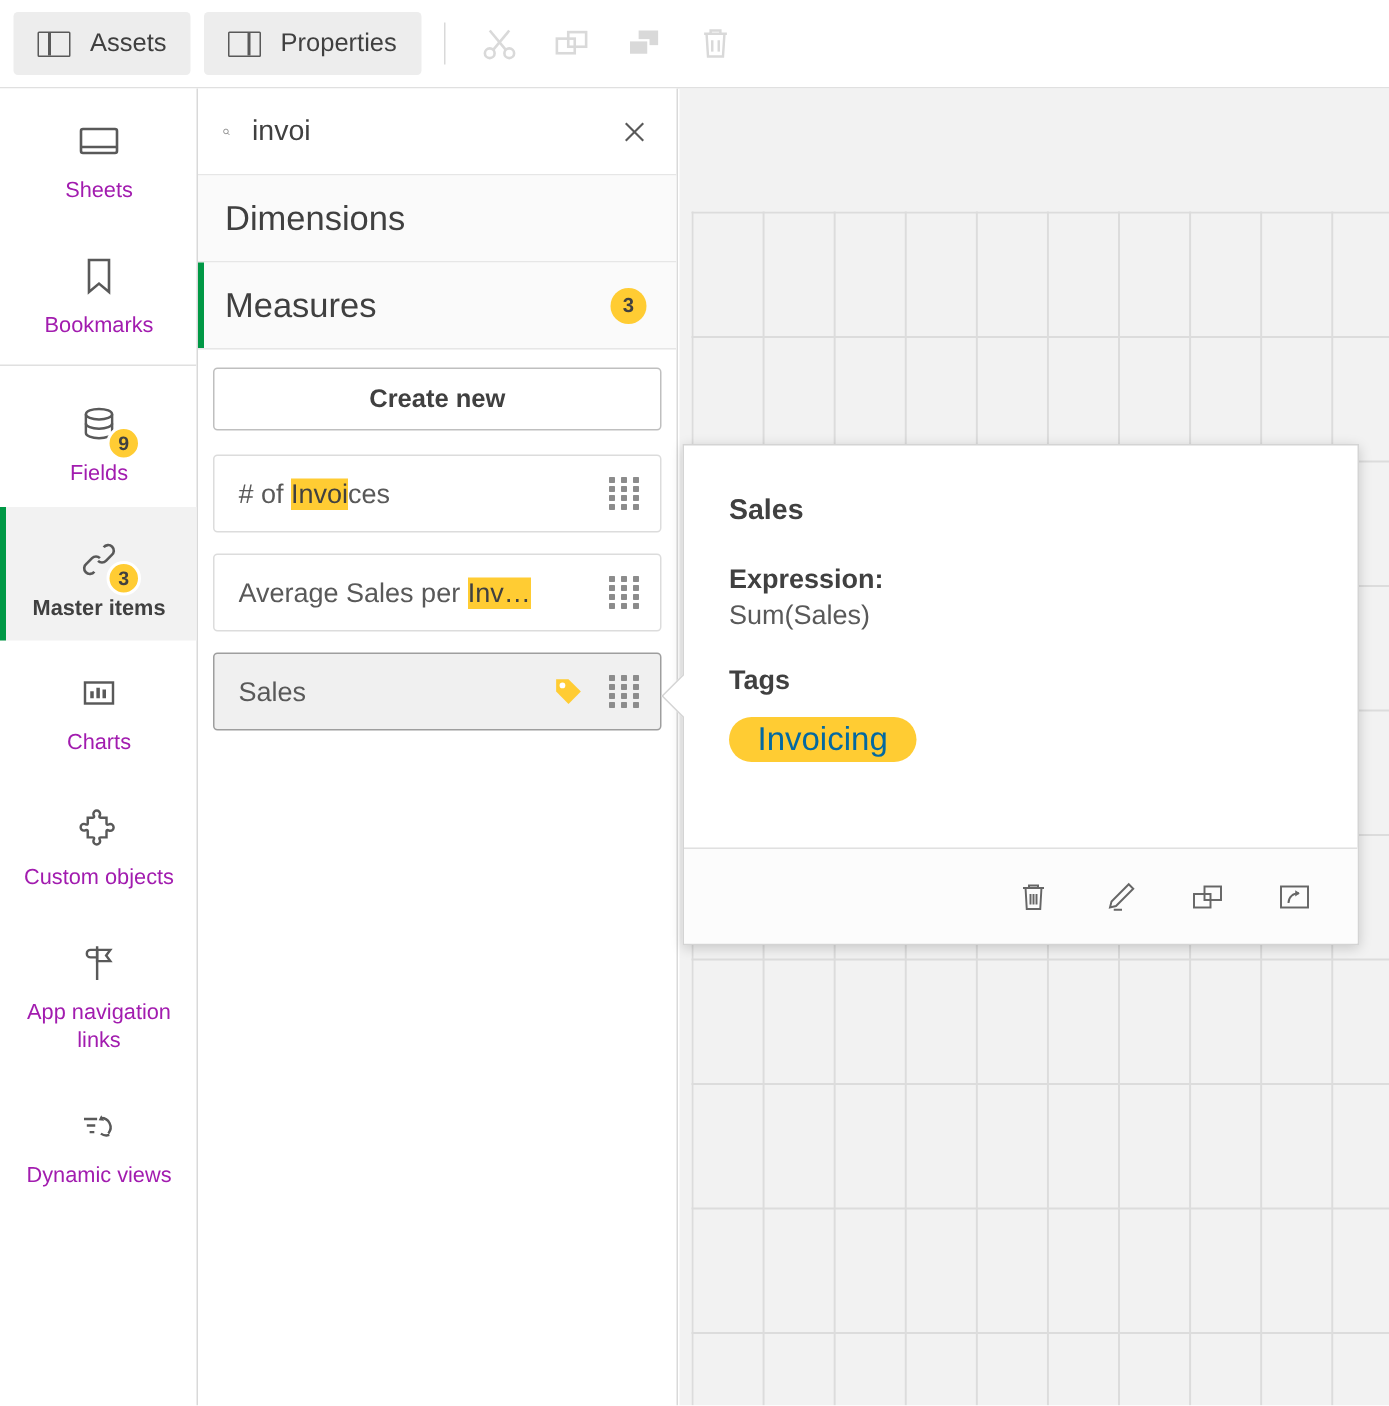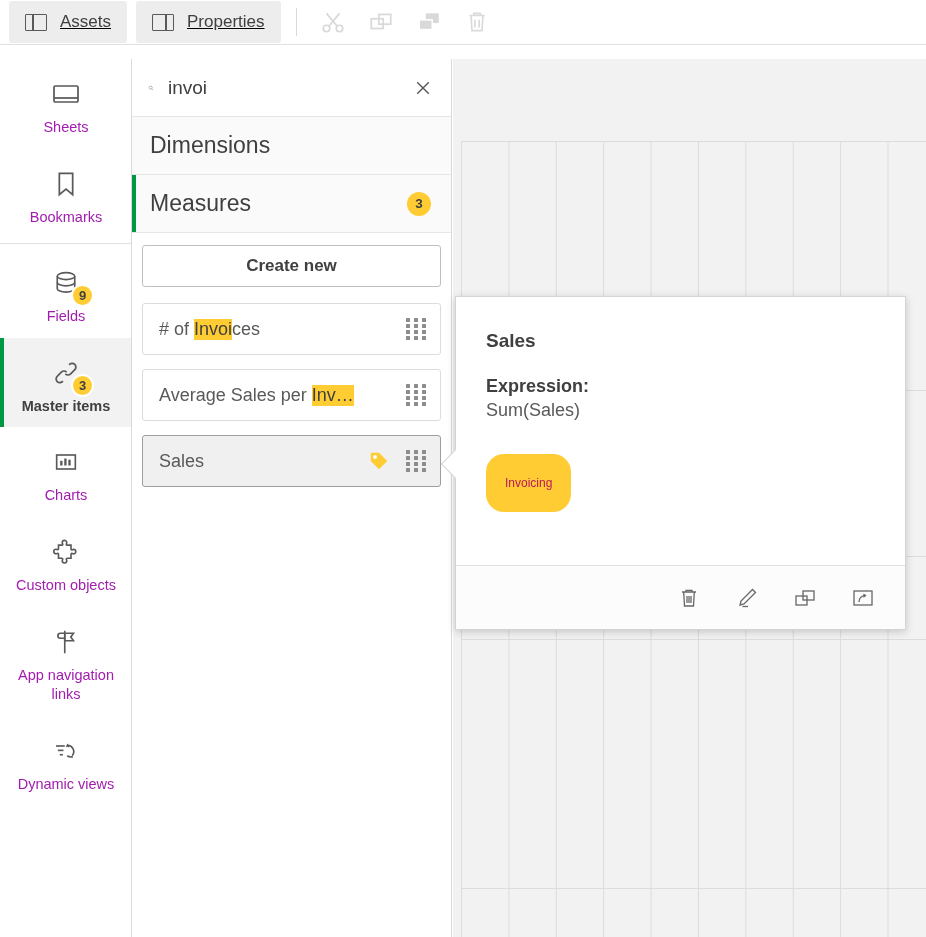--- a/index.html
+++ b/index.html
@@ -12,26 +12,25 @@
   }
   #app {
     position: relative;
     width: 926px; height: 937px;
     background: #ffffff;
   }
 
   
   .toolbar {
     position: absolute; left: 0; top: 0;
-    width: 926px; height: 45px;
+    width: 926px; height: 59px;
     background: #ffffff;
     border-bottom: 1px solid #e0e0e0;
     display: flex; align-items: center;
     padding-left: 9px;
-    text-decoration: underline;
   }
   .tb-btn {
     display: flex; align-items: center; gap: 13px;
     height: 42px; padding: 0 16px;
     background: #ededed;
     border-radius: 3px;
     cursor: pointer;
     margin-right: 9px;
   }
   .tb-btn-label {
@@ -255,23 +254,23 @@
   .pop-section-label {
     font-size: 18px; font-weight: 700; color: #404040;
     margin-bottom: 3px;
   }
   .pop-value {
     font-size: 18px; color: #595959;
   }
   .pop-spacer { height: 22px; }
   .tag-pill {
     display: inline-block;
-    background: #ffcc33; color: #be185d;
-    font-size: 12px;
-    padding: 22px 19px;
+    background: #ffcc33; color: #0369a1;
+    font-size: 22px;
+    padding: 2px 19px;
     border-radius: 18px;
     margin-top: 11px;
   }
   .pop-footer {
     position: absolute; left: 0; right: 0; bottom: 0;
     height: 64px;
     border-top: 1px solid #e0e0e0;
     background: #fcfcfc;
     display: flex; align-items: center; justify-content: flex-end;
     padding-right: 24px; gap: 22px;
@@ -527,20 +526,21 @@
     <div class="pop-arrow"></div>
 
     <div class="pop-body">
       <div class="pop-title">Sales</div>
 
       <div class="pop-section-label">Expression:</div>
       <div class="pop-value">Sum(Sales)</div>
 
       <div class="pop-spacer"></div>
 
+      <div class="pop-section-label">Tags</div>
       <span class="tag-pill">Invoicing</span>
     </div>
 
     <div class="pop-footer">
       <span class="pf-btn">
         <svg width="24" height="24" viewBox="0 0 24 24" fill="none" stroke="#666" stroke-width="1.3">
           <path d="M5 6h14M9 6V4.3h6V6M6.7 6l.8 14h9l.8-14"></path>
           <line x1="10" y1="10" x2="10" y2="17"></line>
             <line x1="12" y1="10" x2="12" y2="17"></line>
           <line x1="14" y1="10" x2="14" y2="17"></line>

